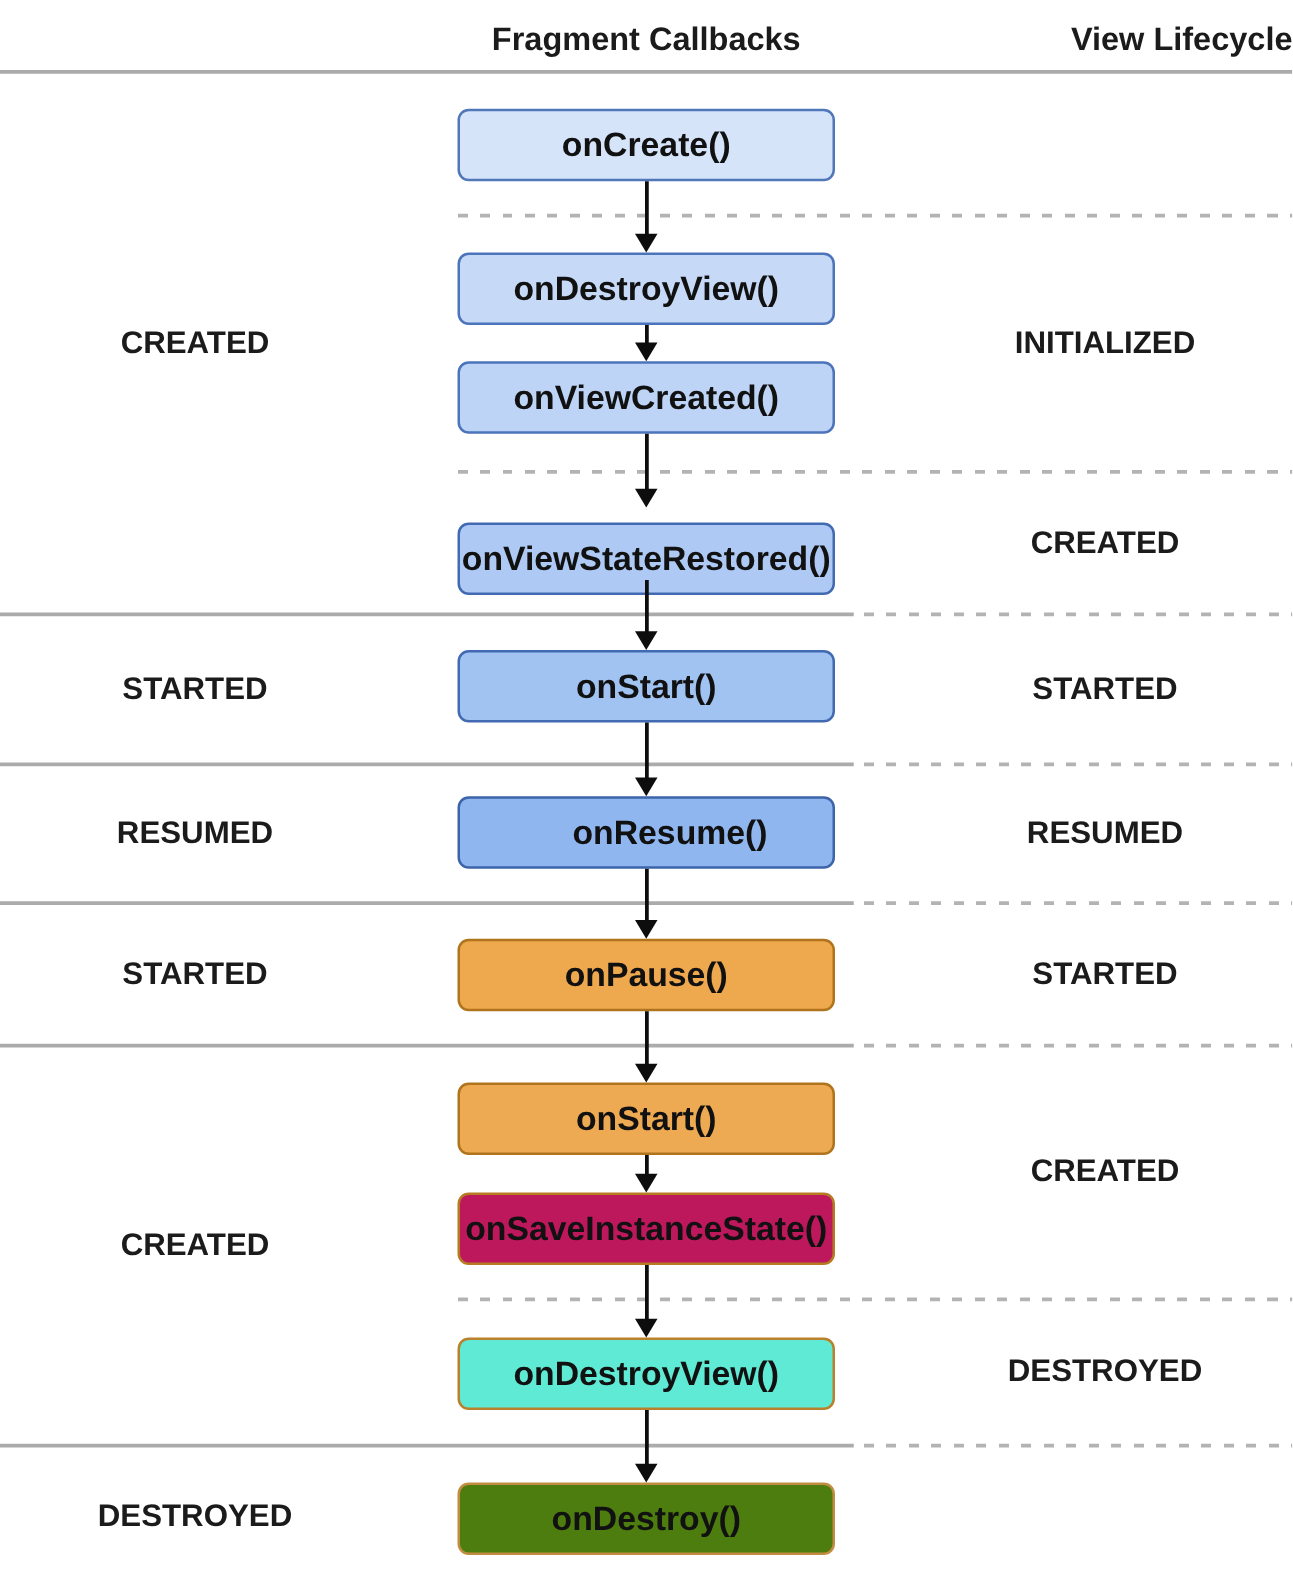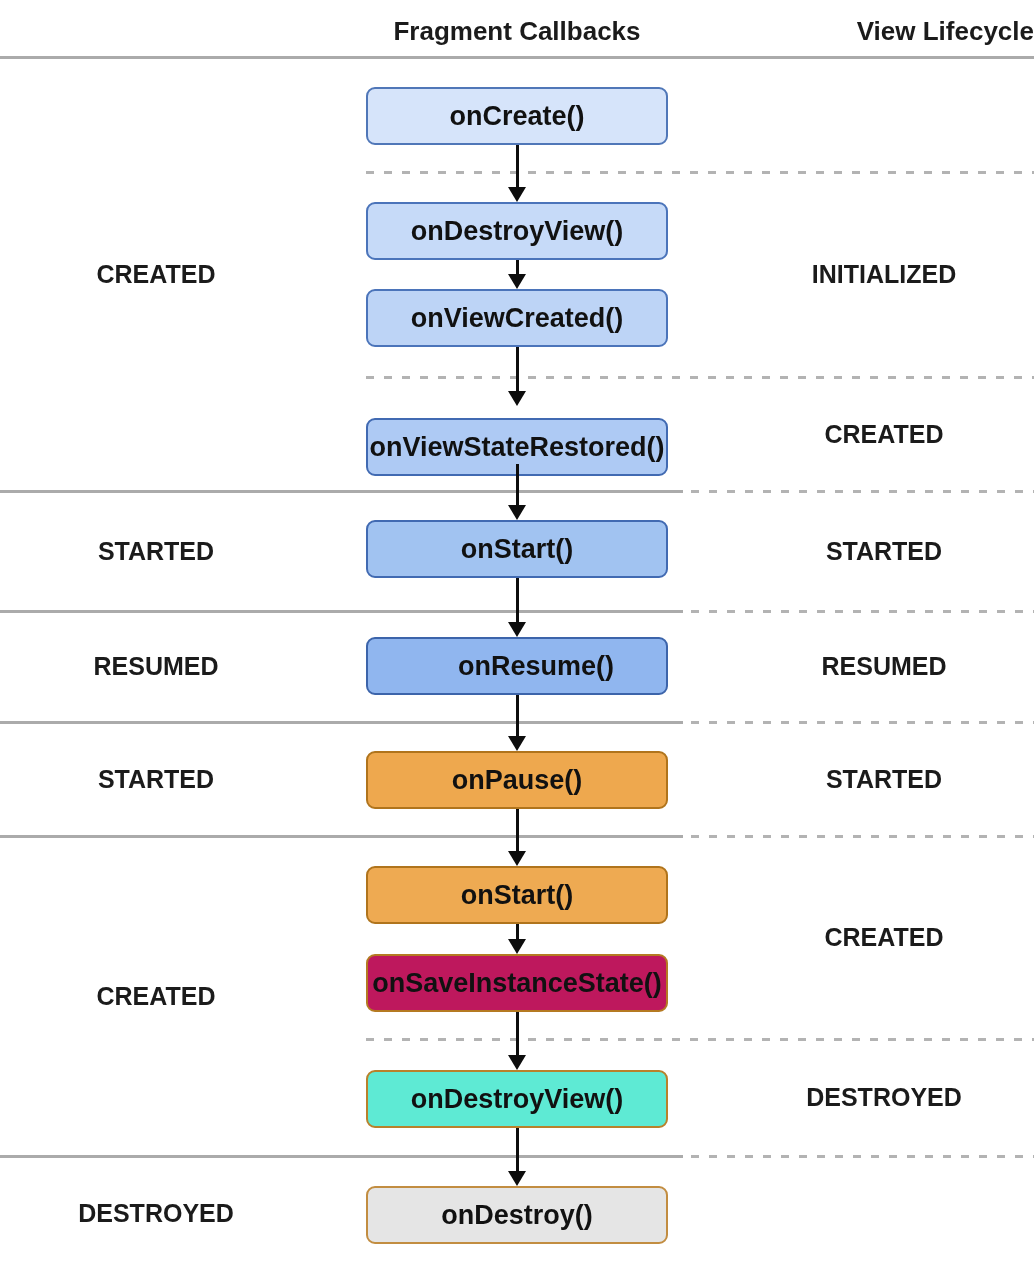--- a/index.html
+++ b/index.html
@@ -91,21 +91,21 @@
   <div class="box" style="top: 87px; background-color: rgb(214, 228, 250); border-color: rgb(80, 119, 184);">onCreate()</div>
   <div class="box" style="top: 202px; background-color: rgb(198, 218, 248); border-color: rgb(75, 116, 186);">onDestroyView()</div>
   <div class="box" style="top: 289px; background-color: rgb(189, 212, 246); border-color: rgb(75, 116, 186);">onViewCreated()</div>
   <div class="box" style="top: 406px; background-color: rgb(174, 202, 244); border-color: rgb(65, 106, 178); margin-top: 12px;">onViewStateRestored()</div>
   <div class="box" style="top: 520px; background-color: rgb(161, 195, 241); border-color: rgb(65, 106, 178);">onStart()</div>
   <div class="box" style="top: 637px; background-color: rgb(144, 182, 239); border-color: rgb(60, 100, 170); padding-left: 38px;">onResume()</div>
   <div class="box" style="top: 751px; background-color: rgb(238, 168, 78); border-color: rgb(176, 116, 28);">onPause()</div>
   <div class="box" style="top: 866px; background-color: rgb(238, 170, 82); border-color: rgb(176, 116, 28);">onStart()</div>
   <div class="box" style="top: 954px; background-color: #be185d; border-color: rgb(181, 122, 34);">onSaveInstanceState()</div>
   <div class="box" style="top: 1070px; background-color: #5eead4; border-color: rgb(185, 129, 43);">onDestroyView()</div>
-  <div class="box" style="top: 1186px; background-color: #e5e5e5; border-color: rgb(194, 141, 65);">onDestroy()</div>
+  <div class="box" style="top: 1186px; background-color: #4d7c0f; border-color: rgb(194, 141, 65);">onDestroy()</div>
 
   <div class="arrow" style="top:145px;height:57px">
       <i class="stem"></i>
       <i class="head"></i>
     </div>
   <div class="arrow" style="top:260px;height:29px">
       <i class="stem"></i>
       <i class="head"></i>
     </div>
   <div class="arrow" style="top:347px;height:59px">

